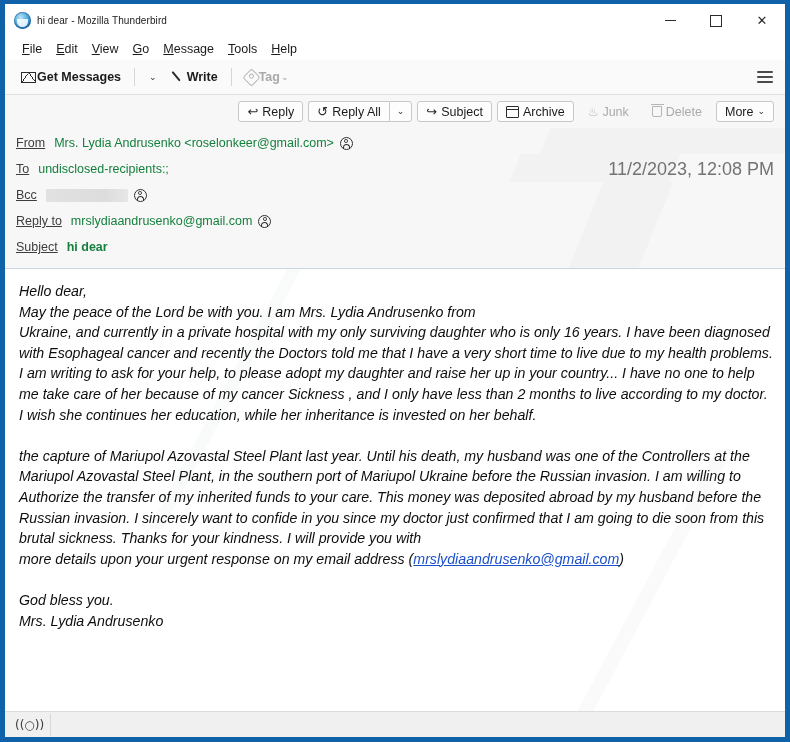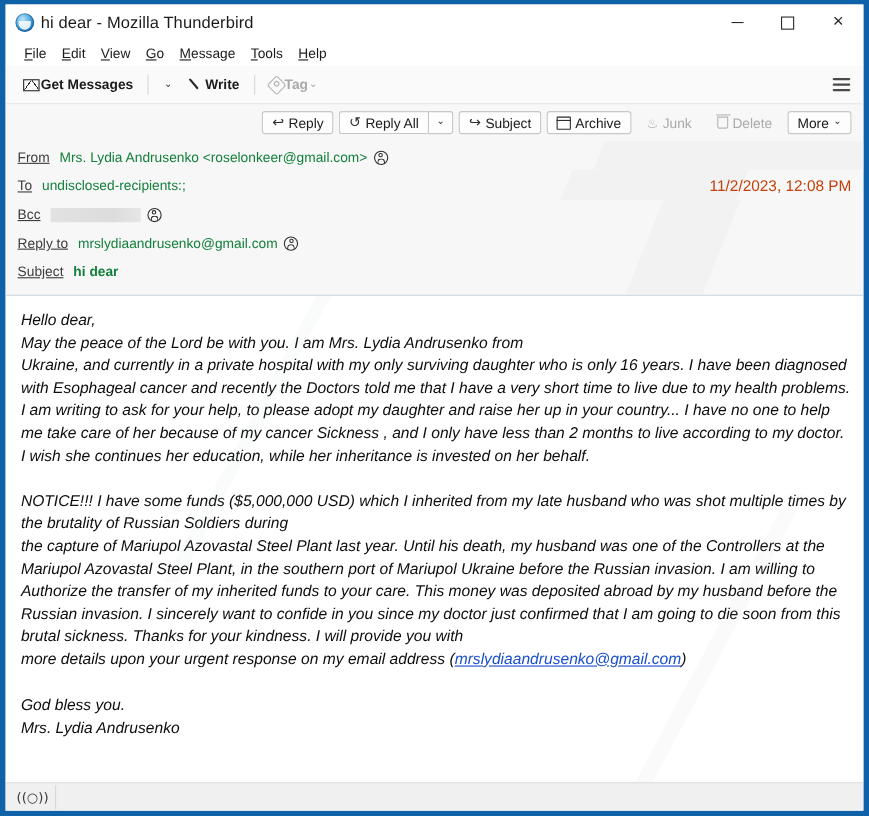--- a/index.html
+++ b/index.html
@@ -61,21 +61,21 @@
   .tb-logo::after {
     content: "";
     position: absolute;
     left: 3px; top: 7px;
     width: 11px; height: 8px;
     border-radius: 0 0 6px 6px;
     background: #ffffff;
     opacity: .85;
   }
   .title-text {
-    font-size: 15px;
+    font-size: 10px;
     color: #1b1b1b;
     white-space: nowrap;
     letter-spacing: .1px;
   }
   .win-controls {
     position: absolute;
     right: 0; top: 0;
     height: 33px;
     display: flex;
   }
@@ -353,22 +353,22 @@
     text-decoration: underline;
   }
   .hvalue {
     font-size: 12.5px;
     color: #15803d;
     white-space: nowrap;
   }
   .hvalue.bold { font-weight: bold; }
   .hdate {
     margin-left: auto;
-    font-size: 14px;
-    color: #c2410c;
+    font-size: 18px;
+    color: #737373;
     white-space: nowrap;
   }
   .avatar-ic {
     width: 13px; height: 13px;
     border-radius: 50%;
     border: 1.4px solid #303030;
     margin-left: 6px;
     position: relative;
     box-sizing: border-box;
     flex: 0 0 13px;
@@ -573,21 +573,20 @@
       </div>
     </div>
 
     <div class="msgbody">
       <div class="body-watermark"></div>
       <p>Hello dear,</p>
       <p>May the peace of the Lord be with you. I am Mrs. Lydia Andrusenko from</p>
       <p>Ukraine, and currently in a private hospital with my only surviving daughter who is only 16 years. I have been diagnosed with Esophageal cancer and recently the Doctors told me that I have a very short time to live due to my health problems.</p>
       <p>I am writing to ask for your help, to please adopt my daughter and raise her up in your country... I have no one to help me take care of her because of my cancer Sickness , and I only have less than 2 months to live according to my doctor. I wish she continues her education, while her inheritance is invested on her behalf.</p>
       <div class="blank"></div>
-      <p>NOTICE!!! I have some funds ($5,000,000 USD) which I inherited from my late husband who was shot multiple times by the brutality of Russian Soldiers during</p>
       <p>the capture of Mariupol Azovastal Steel Plant last year. Until his death, my husband was one of the Controllers at the Mariupol Azovastal Steel Plant, in the southern port of Mariupol Ukraine before the Russian invasion. I am willing to Authorize the transfer of my inherited funds to your care. This money was deposited abroad by my husband before the Russian invasion. I sincerely want to confide in you since my doctor just confirmed that I am going to die soon from this brutal sickness. Thanks for your kindness. I will provide you with</p>
       <p><span>more details upon your urgent response on my email address (</span><a class="maillink" href="#">mrslydiaandrusenko@gmail.com</a><span>)</span></p>
       <div class="blank"></div>
       <p>God bless you.</p>
       <p>Mrs. Lydia Andrusenko</p>
     </div>
 
     <div class="statusbar">
       <span class="status-ic">((○))</span>
     </div>

